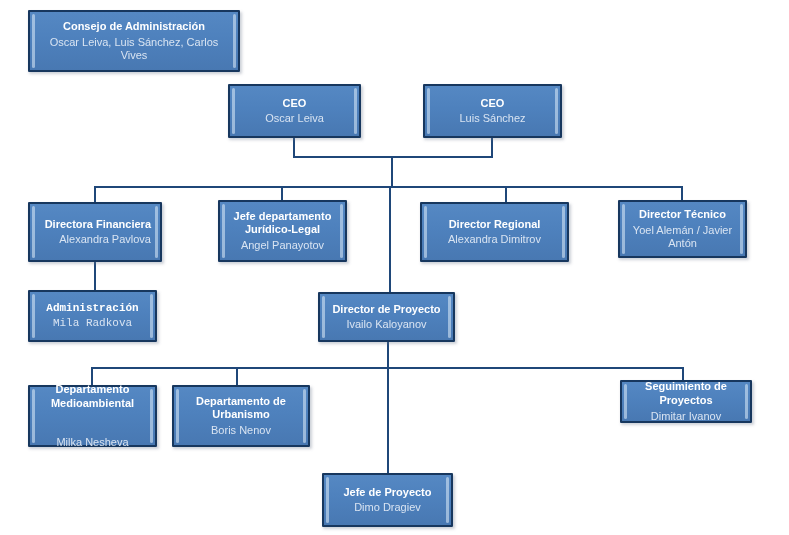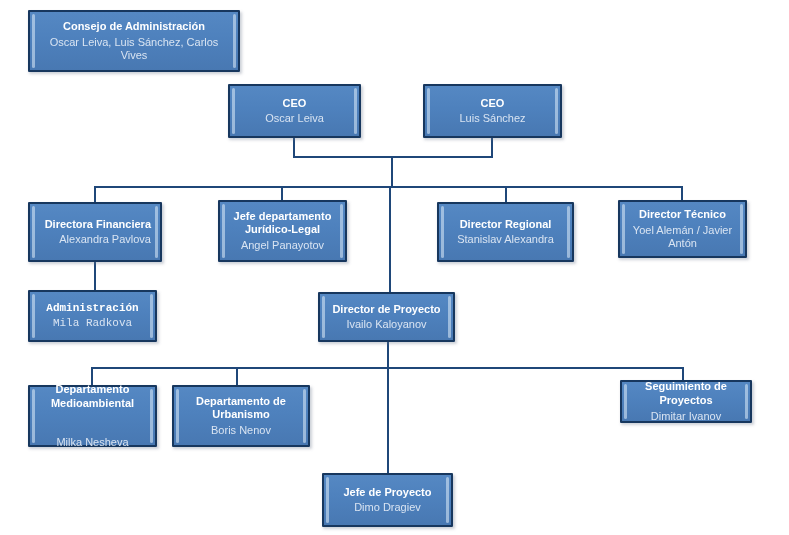--- a/index.html
+++ b/index.html
@@ -100,23 +100,23 @@
   <div class="node" style="left:28px;top:202px;width:134px;height:60px;align-items:flex-end;">
     <div class="node-title">Directora Financiera</div>
     <div class="node-body">Alexandra Pavlova</div>
   </div>
 
   <div class="node" style="left:218px;top:200px;width:129px;height:62px;">
     <div class="node-title">Jefe departamento Jurídico-Legal</div>
     <div class="node-body">Angel Panayotov</div>
   </div>
 
-  <div class="node" style="left:437px;top:202px;width:137px;height:60px;">
+  <div class="node" style="left:420px;top:202px;width:149px;height:60px;">
     <div class="node-title">Director Regional</div>
-    <div class="node-body">Stanislav Alexandra</div>
+    <div class="node-body">Alexandra Dimitrov</div>
   </div>
 
   <div class="node" style="left:618px;top:200px;width:129px;height:58px;">
     <div class="node-title">Director Técnico</div>
     <div class="node-body">Yoel Alemán / Javier Antón</div>
   </div>
 
   <div class="node" style="left:28px;top:290px;width:129px;height:52px;font-family:Liberation Mono, monospace;">
     <div class="node-title">Administración</div>
     <div class="node-body">Mila Radkova</div>

